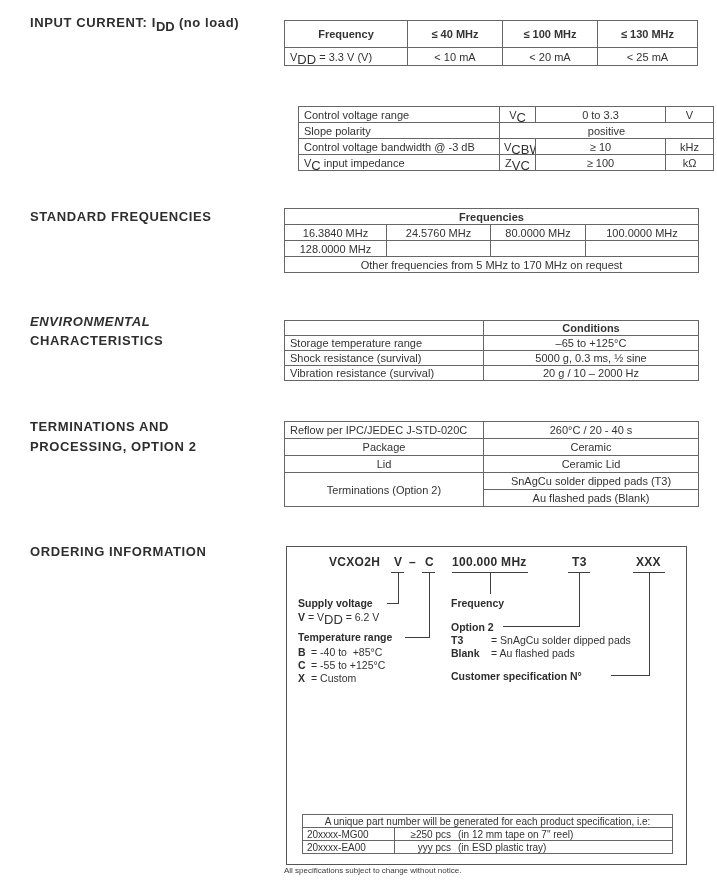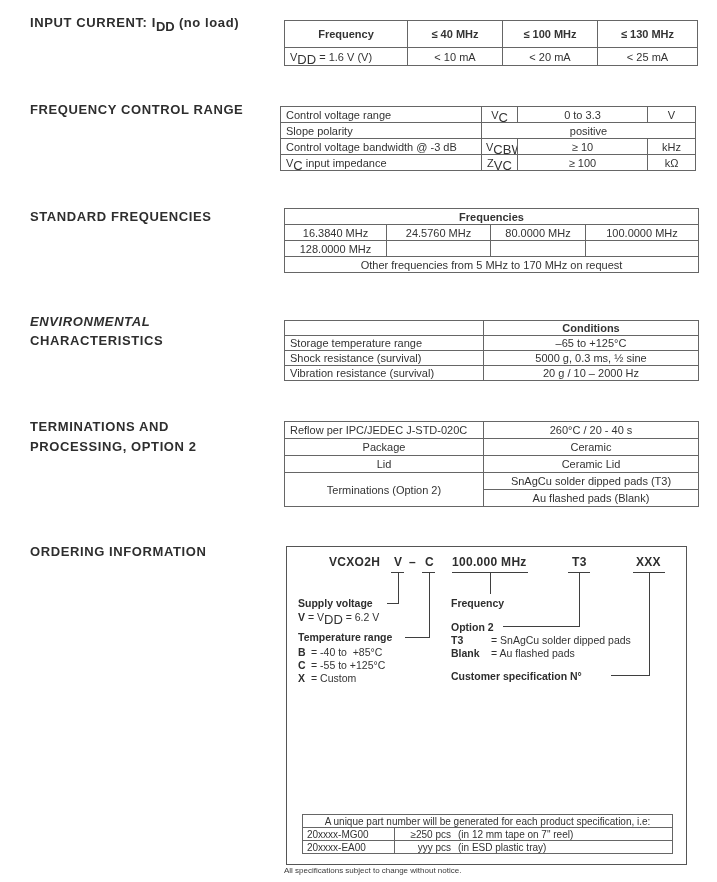--- a/index.html
+++ b/index.html
@@ -12,21 +12,21 @@
 
   table.tbl { position:absolute; border-collapse:collapse; table-layout:fixed; }
   .tbl th,.tbl td { border:1px solid #666; font-size:11px; padding:0 4px; text-align:center;
                     vertical-align:middle; color:#333; white-space:nowrap; overflow:hidden;
                     font-weight:normal; }
   .tbl th { font-weight:bold; }
   .tbl .l { text-align:left; padding-left:5px; }
 
   .t1 { left:284px; top:20px;  width:413px; }
   .t1 th { height:26px; }  .t1 td { height:17px; }
-  .t2 { left:280px; top:106px; width:415px; }
+  .t2 { left:298px; top:106px; width:415px; }
   .t2 td { height:15px; }
   .t3 { left:284px; top:208px; width:414px; }
   .t3 th,.t3 td { height:15px; }
   .t4 { left:284px; top:320px; width:414px; }
   .t4 th,.t4 td { height:14px; }
   .t5 { left:284px; top:421px; width:414px; }
   .t5 td { height:16px; }
 
   .obox { position:absolute; left:286px; top:546px; width:399px; height:317px;
           border:1px solid #555; }
@@ -50,21 +50,20 @@
   .footnote { position:absolute; left:284px; top:866px; font-size:8px; color:#3a3a3a; }
 </style>
 </head>
 <body>
 
 <div class="page">
 
   <div class="heading" style="top:15px;">
     <span>INPUT CURRENT: I</span><sub>DD</sub><span> (no load)</span>
   </div>
-  <div class="heading" style="top:102px;">FREQUENCY CONTROL RANGE</div>
   <div class="heading" style="top:209px;">STANDARD FREQUENCIES</div>
   <div class="heading" style="top:314px;font-style:italic;">ENVIRONMENTAL</div>
   <div class="heading" style="top:333px;">CHARACTERISTICS</div>
   <div class="heading" style="top:419px;">TERMINATIONS AND</div>
   <div class="heading" style="top:439px;">PROCESSING, OPTION 2</div>
   <div class="heading" style="top:544px;">ORDERING INFORMATION</div>
 
   <table class="tbl t1">
     <colgroup>
         <col style="width:123px">
@@ -73,21 +72,21 @@
         <col style="width:100px">
       </colgroup>
     <tbody>
         <tr>
       <th>Frequency</th>
       <th>≤ 40 MHz</th>
       <th>≤ 100 MHz</th>
       <th>≤ 130 MHz</th>
     </tr>
     <tr>
-      <td class="l"><span>V</span><sub>DD</sub><span> = 1.6 V (V)</span></td>
+      <td class="l"><span>V</span><sub>DD</sub><span> = 3.3 V (V)</span></td>
       <td>&lt; 10 mA</td>
       <td>&lt; 20 mA</td>
       <td>&lt; 25 mA</td>
     </tr>
   </tbody>
     </table>
 
   <table class="tbl t2">
     <colgroup>
         <col style="width:201px">

